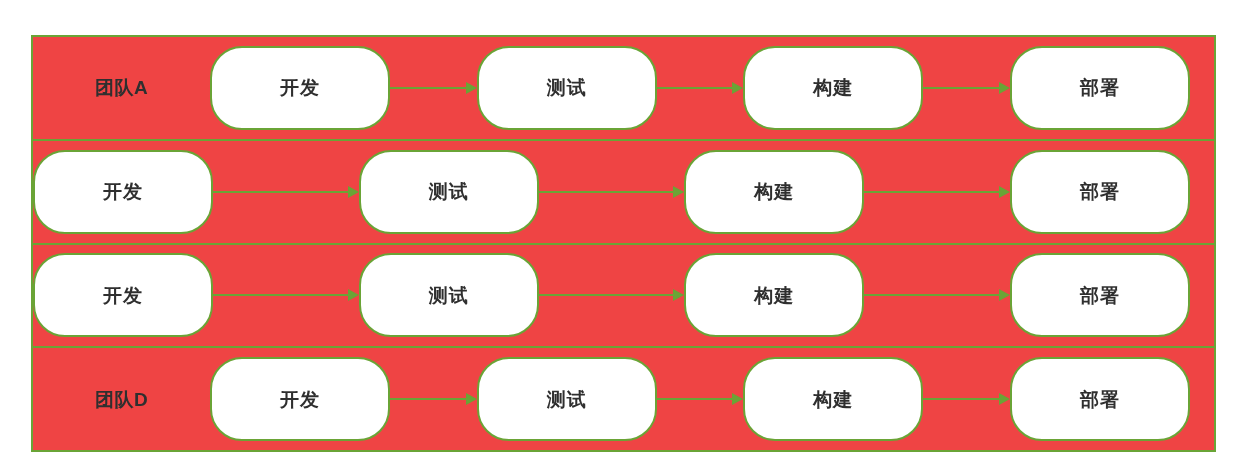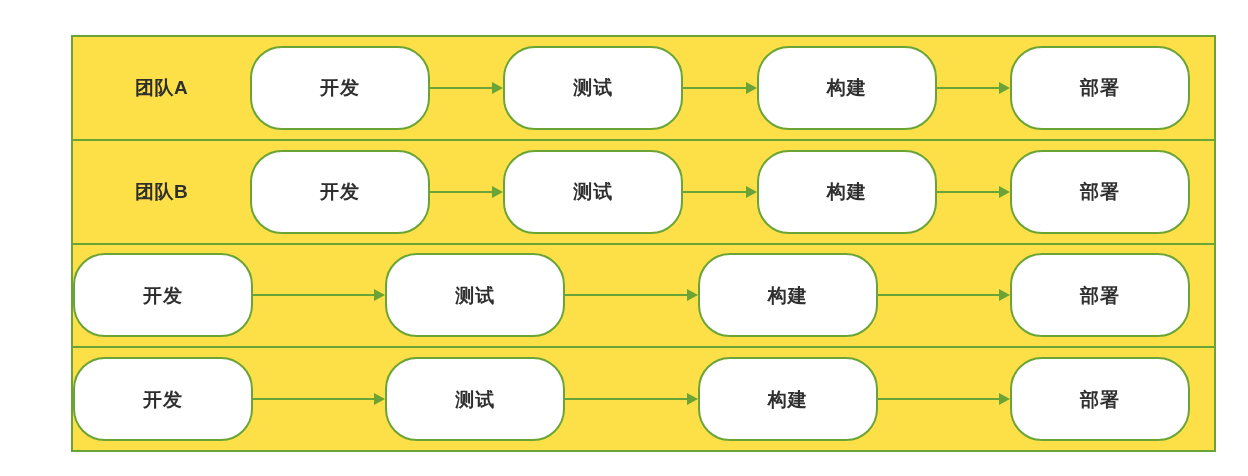--- a/index.html
+++ b/index.html
@@ -30,25 +30,24 @@
     height: 417px;
     display: flex;
     flex-direction: column;
   }
 
   .lane {
     position: relative;
     flex: 1 1 0;
     border: 2px solid #6aa436;
     box-sizing: border-box;
-    background: #fde047;
+    background: #ef4444;
     display: flex;
     align-items: center;
     margin-top: -2px;
-    margin-left: 40px;
   }
   .lane:first-child { margin-top: 0; }
 
   
   .lane-label {
     flex: 0 0 177px;
     text-align: center;
     font-size: 19px;
     font-weight: bold;
     color: #2f2f2f;
@@ -136,63 +135,63 @@
         <div class="node">构建</div>
         <div class="arrow">
           <span class="shaft"></span>
           <span class="head"></span>
         </div>
         <div class="node">部署</div>
       </div>
     </div>
 
     <div class="lane">
-      <div class="lane-label">团队B</div>
-      <div class="chain">
-        <div class="node">开发</div>
-        <div class="arrow">
-          <span class="shaft"></span>
-          <span class="head"></span>
-        </div>
-        <div class="node">测试</div>
-        <div class="arrow">
-          <span class="shaft"></span>
-          <span class="head"></span>
-        </div>
-        <div class="node">构建</div>
-        <div class="arrow">
-          <span class="shaft"></span>
-          <span class="head"></span>
-        </div>
-        <div class="node">部署</div>
-      </div>
-    </div>
-
-    <div class="lane">
-      <div class="chain">
-        <div class="node">开发</div>
-        <div class="arrow">
-          <span class="shaft"></span>
-          <span class="head"></span>
-        </div>
-        <div class="node">测试</div>
-        <div class="arrow">
-          <span class="shaft"></span>
-          <span class="head"></span>
-        </div>
-        <div class="node">构建</div>
-        <div class="arrow">
-          <span class="shaft"></span>
-          <span class="head"></span>
-        </div>
-        <div class="node">部署</div>
-      </div>
-    </div>
-
-    <div class="lane">
+      <div class="chain">
+        <div class="node">开发</div>
+        <div class="arrow">
+          <span class="shaft"></span>
+          <span class="head"></span>
+        </div>
+        <div class="node">测试</div>
+        <div class="arrow">
+          <span class="shaft"></span>
+          <span class="head"></span>
+        </div>
+        <div class="node">构建</div>
+        <div class="arrow">
+          <span class="shaft"></span>
+          <span class="head"></span>
+        </div>
+        <div class="node">部署</div>
+      </div>
+    </div>
+
+    <div class="lane">
+      <div class="chain">
+        <div class="node">开发</div>
+        <div class="arrow">
+          <span class="shaft"></span>
+          <span class="head"></span>
+        </div>
+        <div class="node">测试</div>
+        <div class="arrow">
+          <span class="shaft"></span>
+          <span class="head"></span>
+        </div>
+        <div class="node">构建</div>
+        <div class="arrow">
+          <span class="shaft"></span>
+          <span class="head"></span>
+        </div>
+        <div class="node">部署</div>
+      </div>
+    </div>
+
+    <div class="lane">
+      <div class="lane-label">团队D</div>
       <div class="chain">
         <div class="node">开发</div>
         <div class="arrow">
           <span class="shaft"></span>
           <span class="head"></span>
         </div>
         <div class="node">测试</div>
         <div class="arrow">
           <span class="shaft"></span>
           <span class="head"></span>

